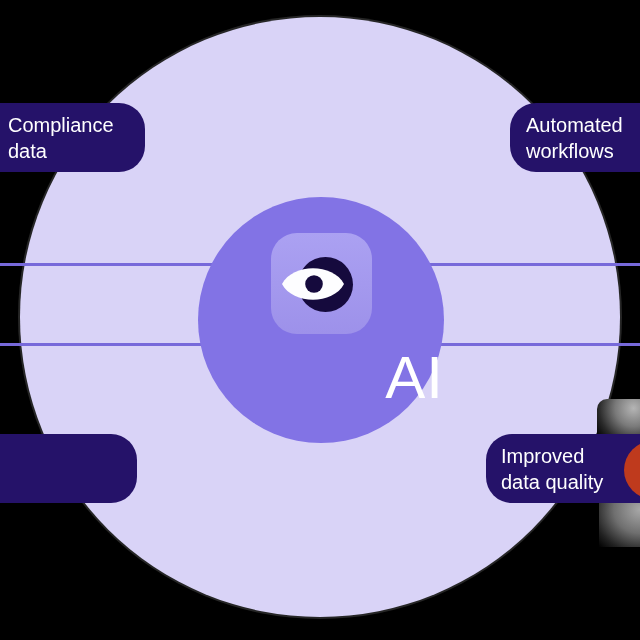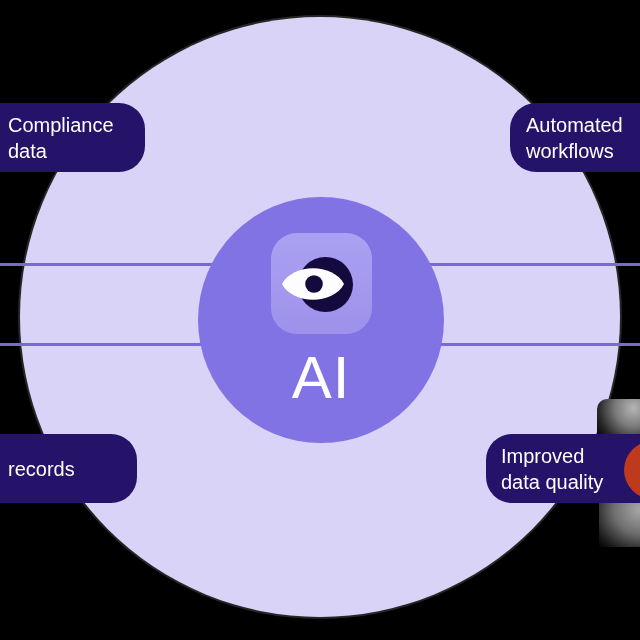--- a/index.html
+++ b/index.html
@@ -22,21 +22,21 @@
     position:absolute;left:198px;top:197px;width:246px;height:246px;
     border-radius:50%;background:#8273e5;
   }
   .icon-tile{
     position:absolute;left:271px;top:233px;width:101px;height:101px;
     border-radius:26px;background:linear-gradient(180deg,#aba1f2,#9d91ea);
   }
   .icon-tile svg{display:block;width:101px;height:101px;}
   .ai-text{
     position:absolute;left:198px;top:348px;width:246px;height:60px;
-    line-height:60px;text-align:center;color:#ffffff;
+    line-height:60px;text-align:right;color:#ffffff;
     font-size:60px;font-weight:500;letter-spacing:1px;
   }
   
   .pill{
     position:absolute;height:69px;border-radius:26px;background:#251269;
     color:#ffffff;display:flex;flex-direction:column;justify-content:center;
     font-size:20px;font-weight:500;line-height:26px;box-sizing:border-box;
   }
   .pill span{display:block;white-space:nowrap;}
   .pill.tl{left:-26px;top:103px;width:171px;padding-left:34px;}
@@ -89,21 +89,20 @@
     <span>Compliance</span>
     <span>data</span>
   </div>
 
   <div class="pill tr">
     <span>Automated</span>
     <span>workflows</span>
   </div>
 
   <div class="pill bl">
-    <span>records</span>
   </div>
 
   <div class="pill br">
     <span>Improved</span>
     <span>data quality</span>
   </div>
 
   <div class="red-dot"></div>
 
 </div>

